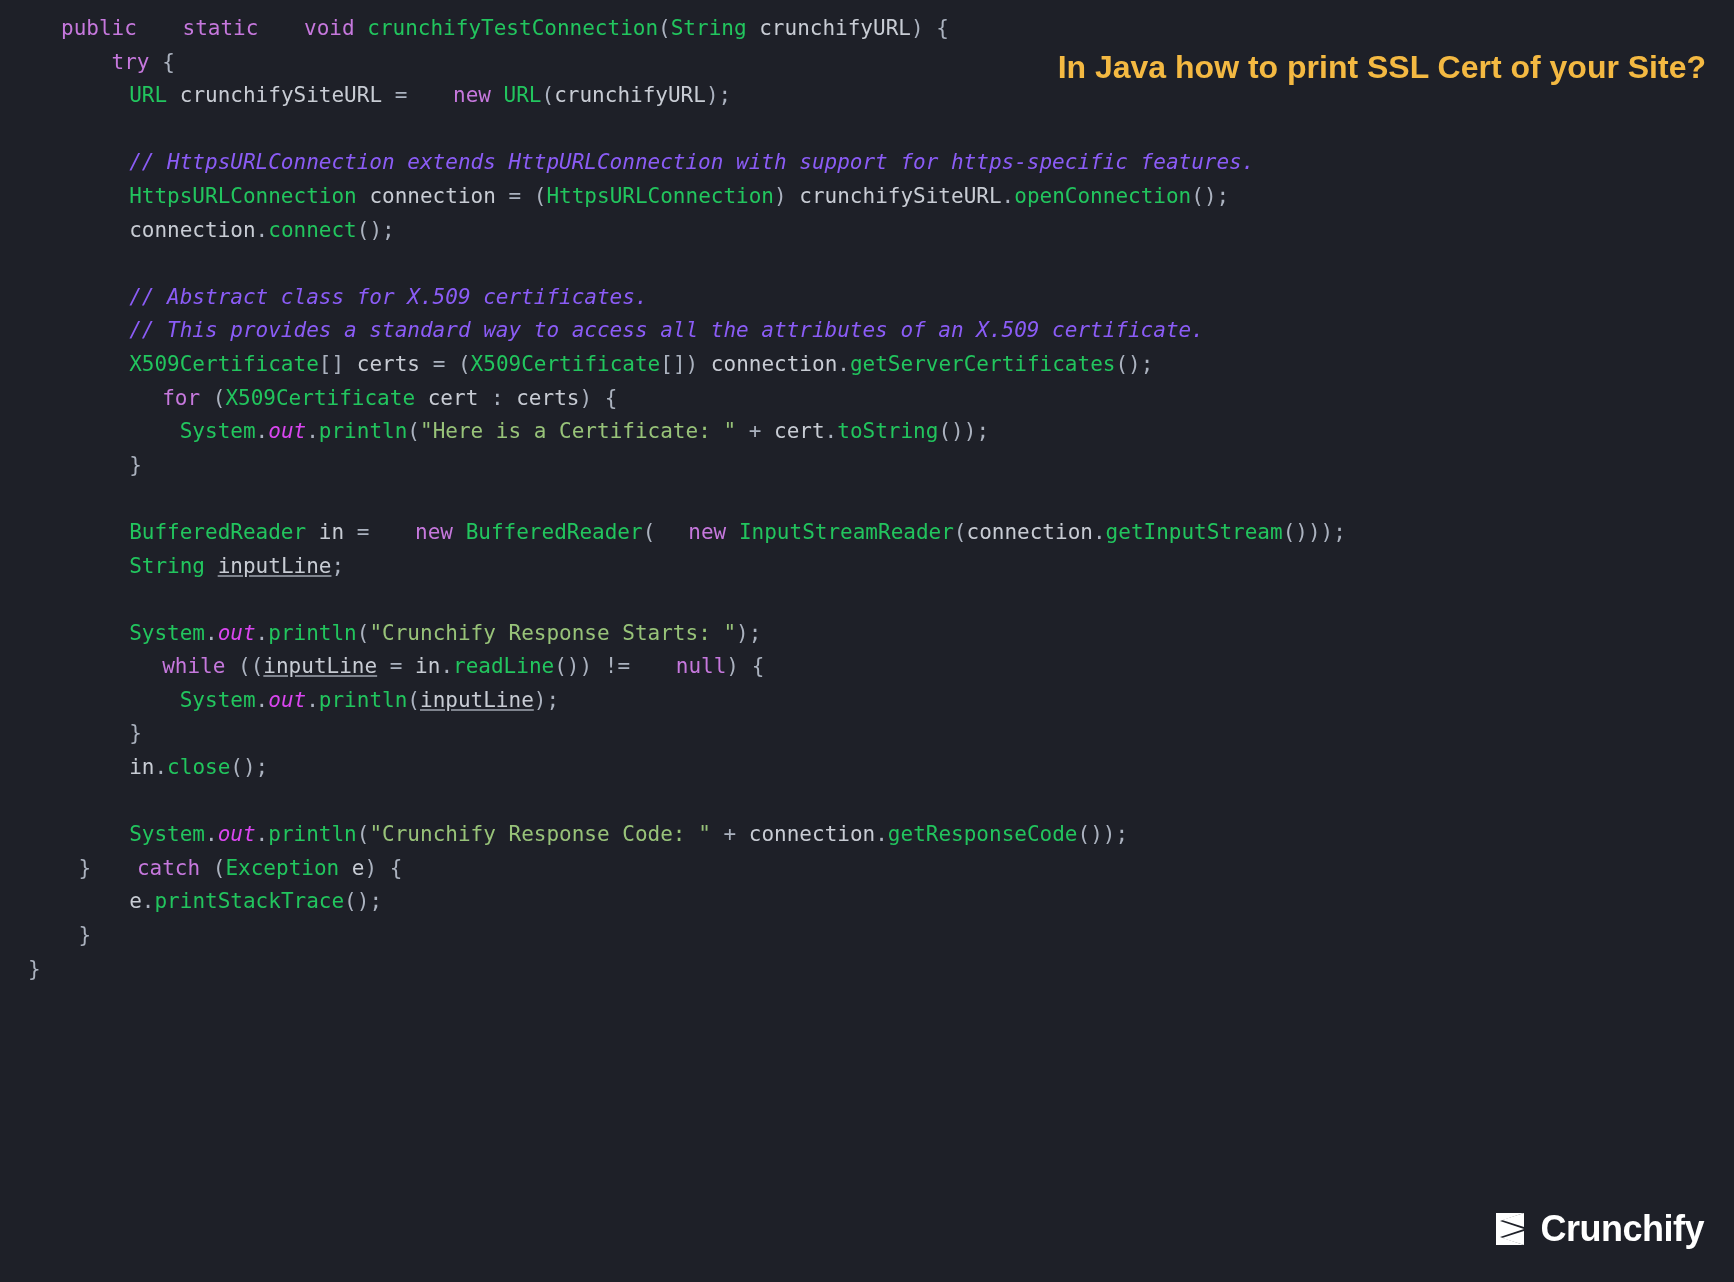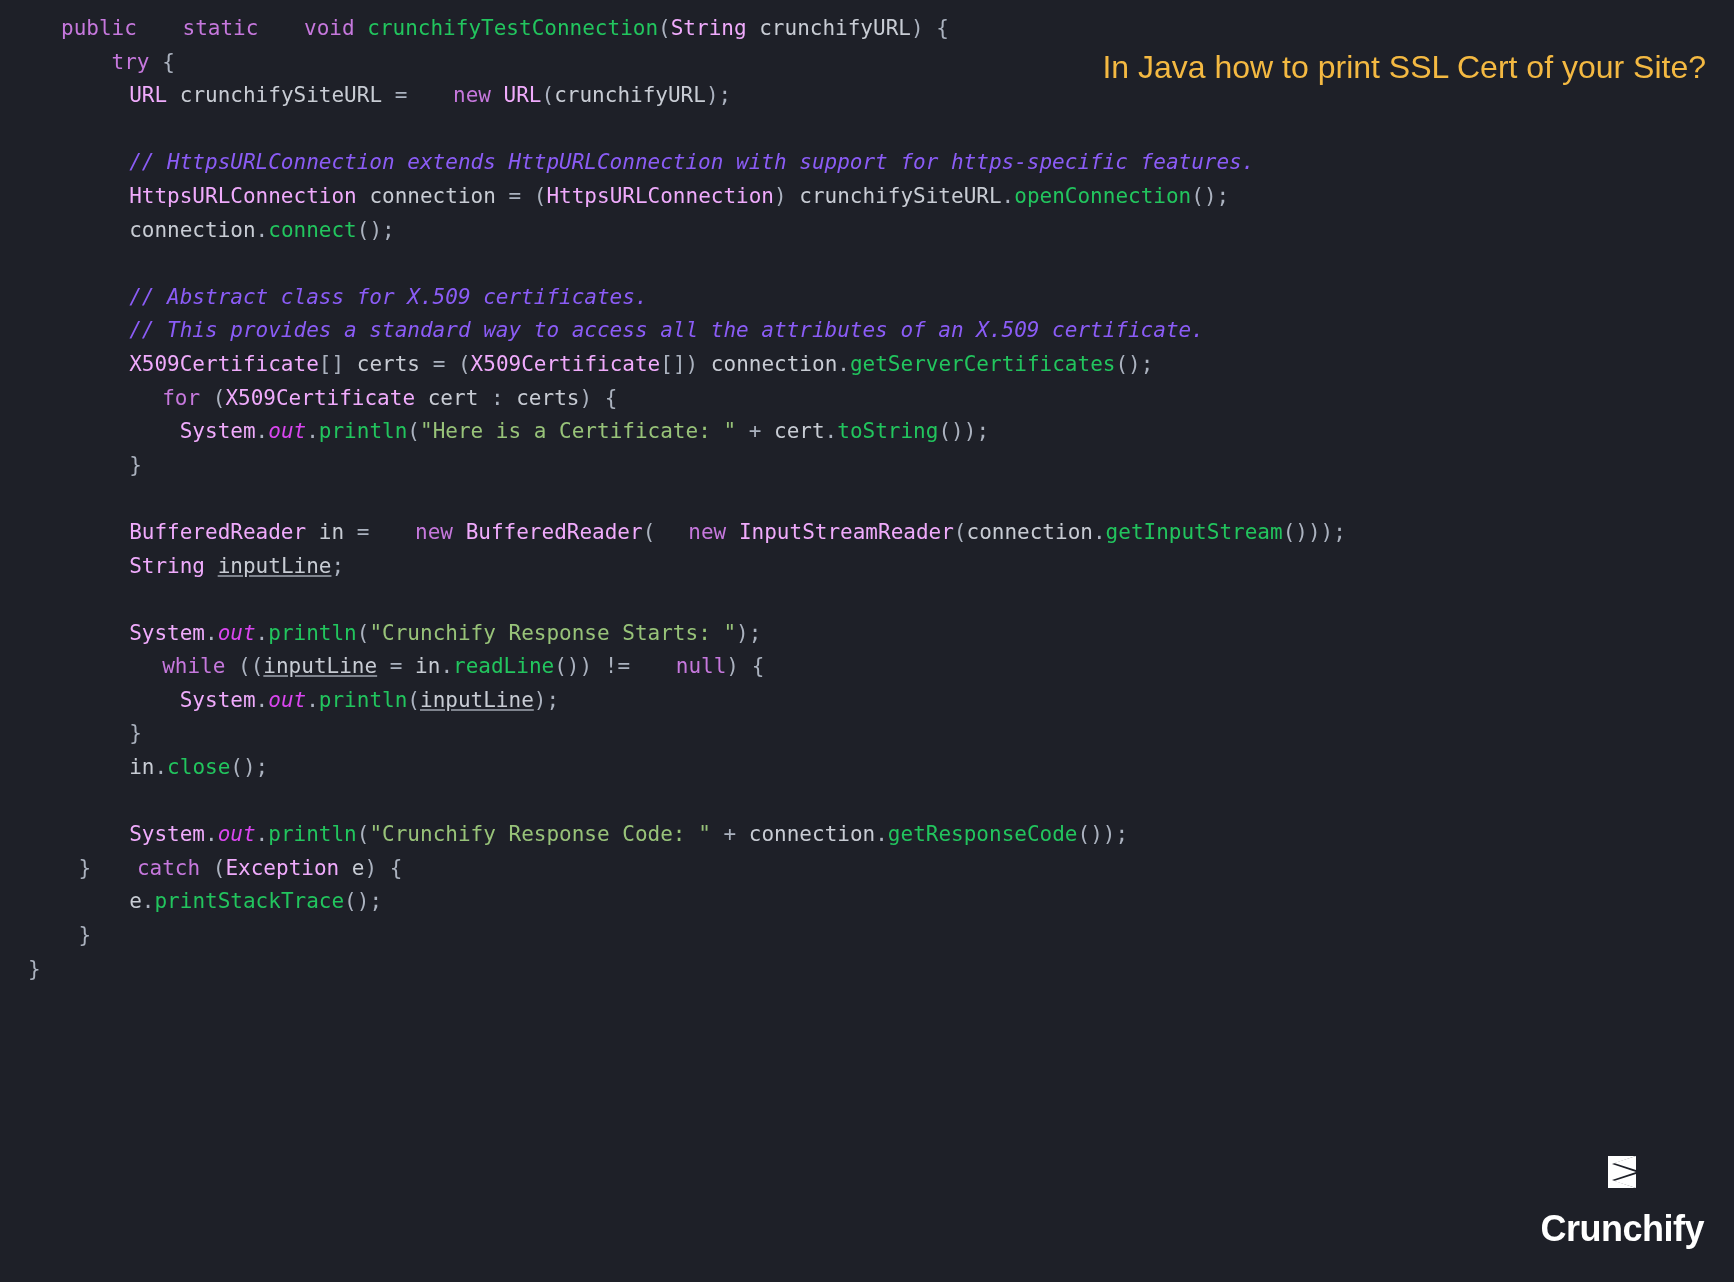--- a/index.html
+++ b/index.html
@@ -13,48 +13,47 @@
       height: 1282px;
       padding: 12px 0 0 28px;
       position: relative;
       overflow: hidden;
     }
     .title-overlay {
       position: absolute;
       top: 42px;
       right: 28px;
       font-family: -apple-system, BlinkMacSystemFont, 'Segoe UI', Arial, sans-serif;
-      font-weight: 400;
+      font-weight: 700;
       font-size: 32px;
       color: #f4b942;
       z-index: 10;
     }
     .code-area {
       white-space: pre;
       position: relative;
     }
     .line { display: block; position: relative; }
     .kw { color: #c678dd; margin-left: 33px; }
-    .type { color: #f0abfc; }
+    .type { color: #22c55e; }
     .method { color: #22c55e; }
     .str { color: #98c379; }
     .comment { color: #8b5cf6; font-style: italic; }
     .paren { color: #abb2bf; }
     .punct { color: #abb2bf; }
     .plain { color: #c8ccd4; }
     .field { font-style: italic; color: #d946ef; }
     .underline { text-decoration: underline; text-decoration-color: #7f848e; }
     .logo {
       position: absolute;
       bottom: 24px;
       right: 30px;
       display: flex;
       align-items: center;
       gap: 8px;
-      flex-direction: column;
     }
     .logo-text {
       font-family: -apple-system, BlinkMacSystemFont, 'Segoe UI', Arial, sans-serif;
       font-weight: 700;
       font-size: 36px;
       color: #ffffff;
       letter-spacing: -0.5px;
     }
     .logo-icon svg { display: block; }
   </style>

